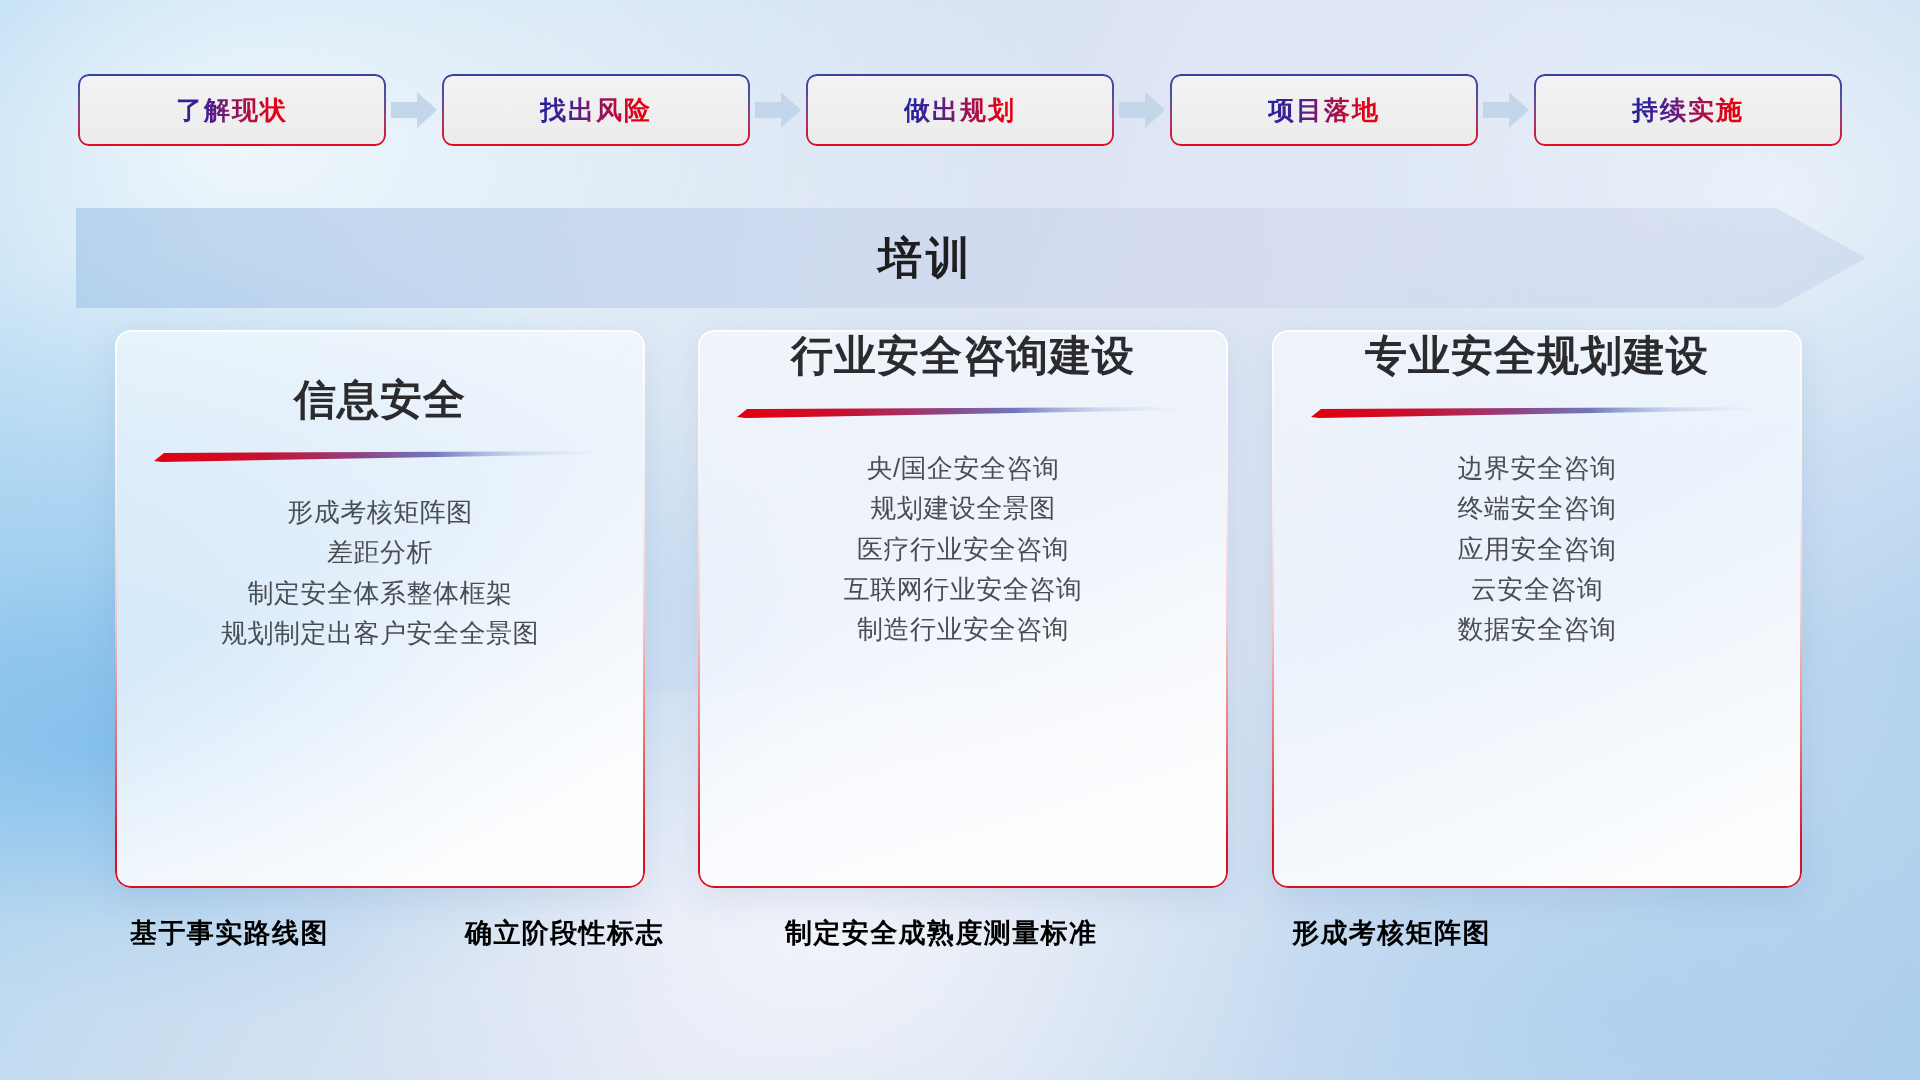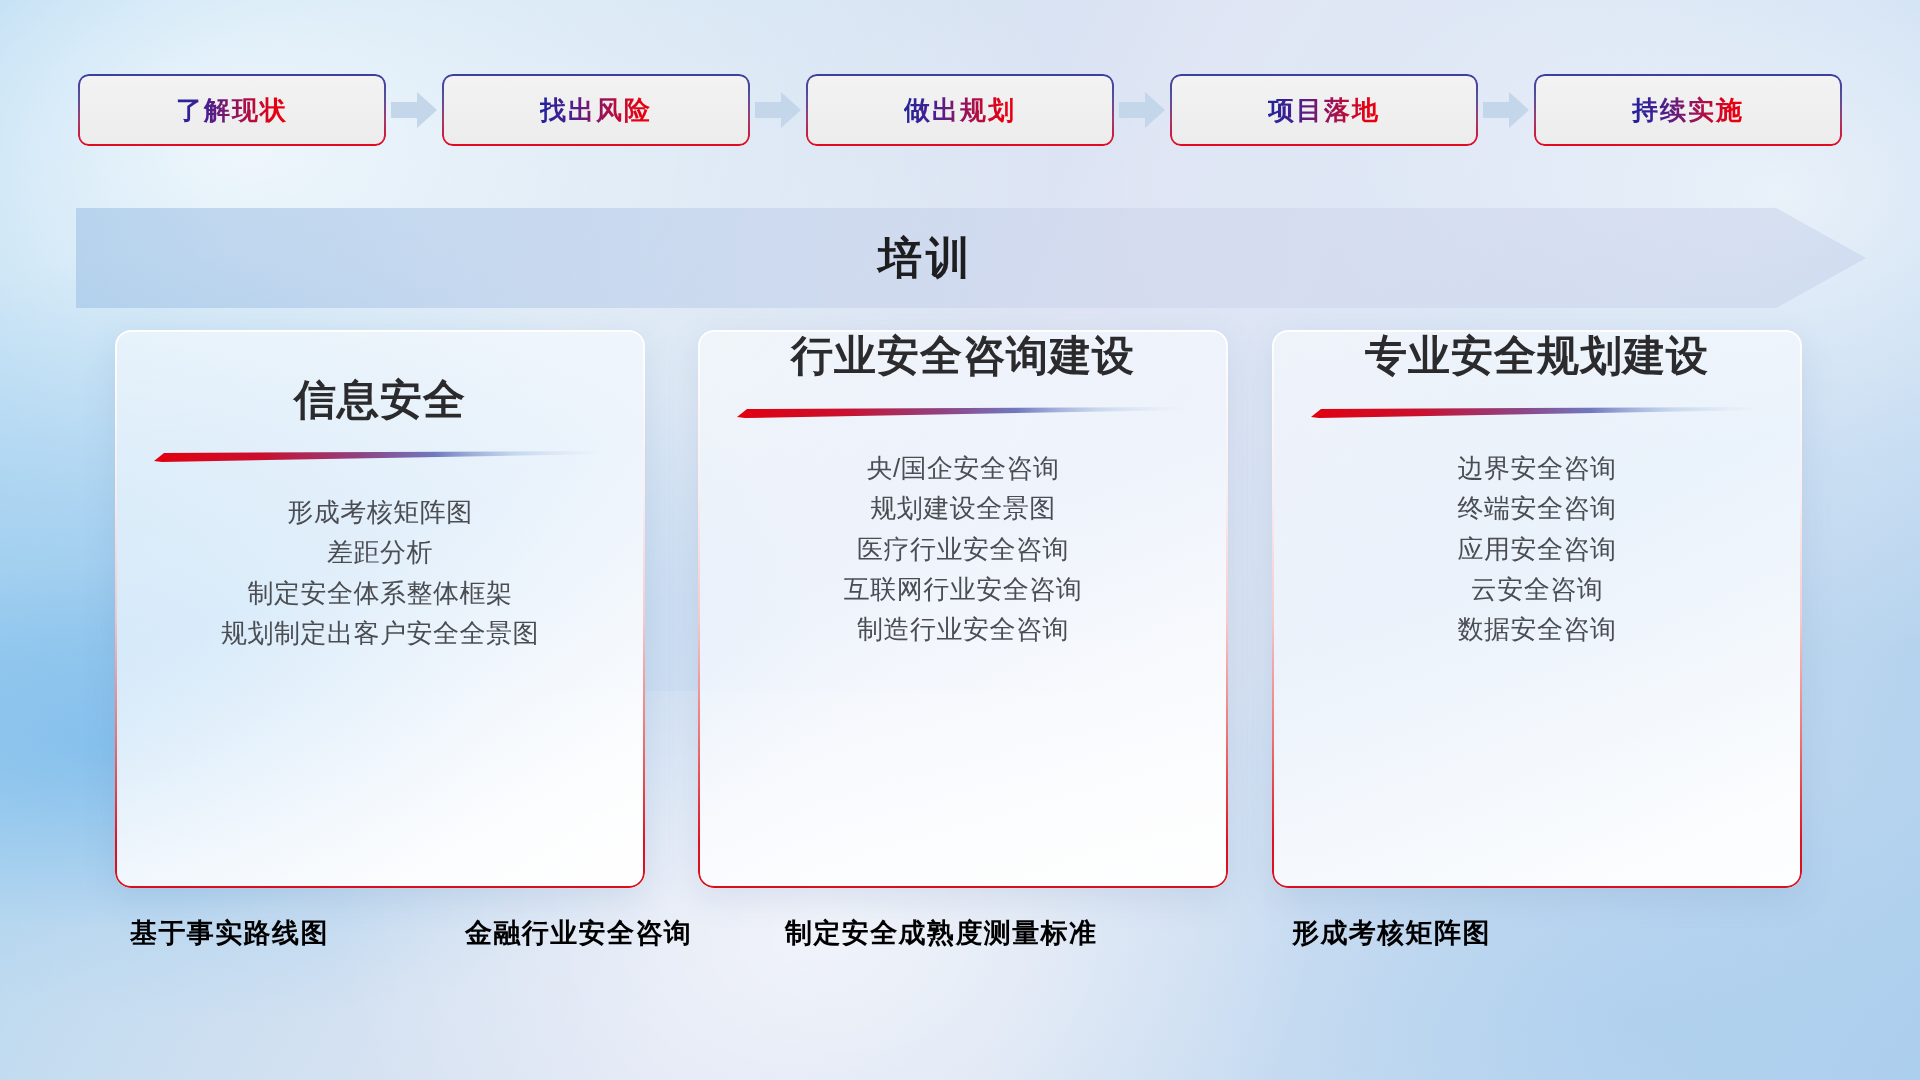--- a/index.html
+++ b/index.html
@@ -286,18 +286,18 @@
           <div class="li">应用安全咨询</div>
           <div class="li">云安全咨询</div>
           <div class="li">数据安全咨询</div>
         </div>
       </div>
     </div>
   </div>
 
   <div class="footnotes">
     <div class="fn fn1">基于事实路线图</div>
-    <div class="fn fn2">金融行业安全咨询</div>
+    <div class="fn fn2">确立阶段性标志</div>
     <div class="fn fn3">制定安全成熟度测量标准</div>
     <div class="fn fn4">形成考核矩阵图</div>
   </div>
 
 </div>
 
 </body></html>

